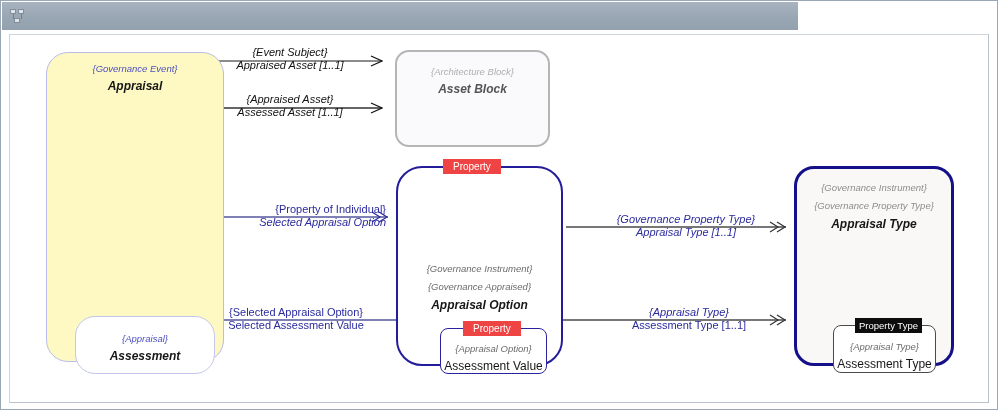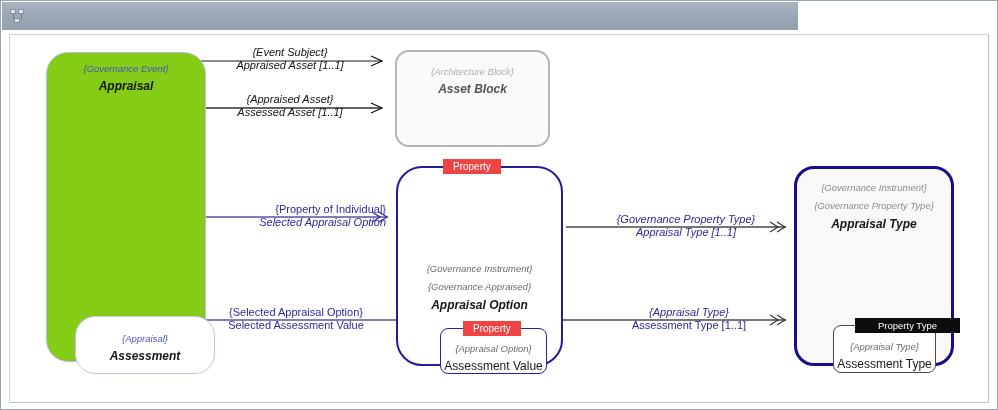--- a/index.html
+++ b/index.html
@@ -114,22 +114,22 @@
   .nodename {
     font-size: 12px;
     font-style: italic;
     font-weight: bold;
     white-space: nowrap;
   }
 
   
   .n-appraisal {
     left: 36px; top: 17px;
-    width: 160px; height: 310px;
-    background: #84cc16;
+    width: 178px; height: 310px;
+    background: #fef9c3;
     border: 1px solid #b9bce8;
     border-radius: 22px;
   }
   .n-appraisal .stereotype { color: #4b4fc0; }
   .n-appraisal .nodename  { color: #171717; }
 
   
   .n-assessment {
     left: 28px; top: 263px;
     width: 140px; height: 58px;
@@ -200,21 +200,21 @@
     position: absolute;
     font-size: 10px;
     color: #ffffff;
     text-align: center;
     white-space: nowrap;
     line-height: 15px;
     height: 15px;
     padding: 0 10px;
   }
   .tagchip.navy { background: #ef4444; }
-  .tagchip.black { background: #0d0d0d; font-size: 9.5px; padding: 0 23px; }
+  .tagchip.black { background: #0d0d0d; font-size: 9.5px; padding: 0 4px; }
 
   
   .edgelabel {
     position: absolute;
     text-align: center;
     line-height: 1.2;
     white-space: nowrap;
     font-size: 11px;
   }
   .edgelabel .l1 { display:block; font-style: italic; }

